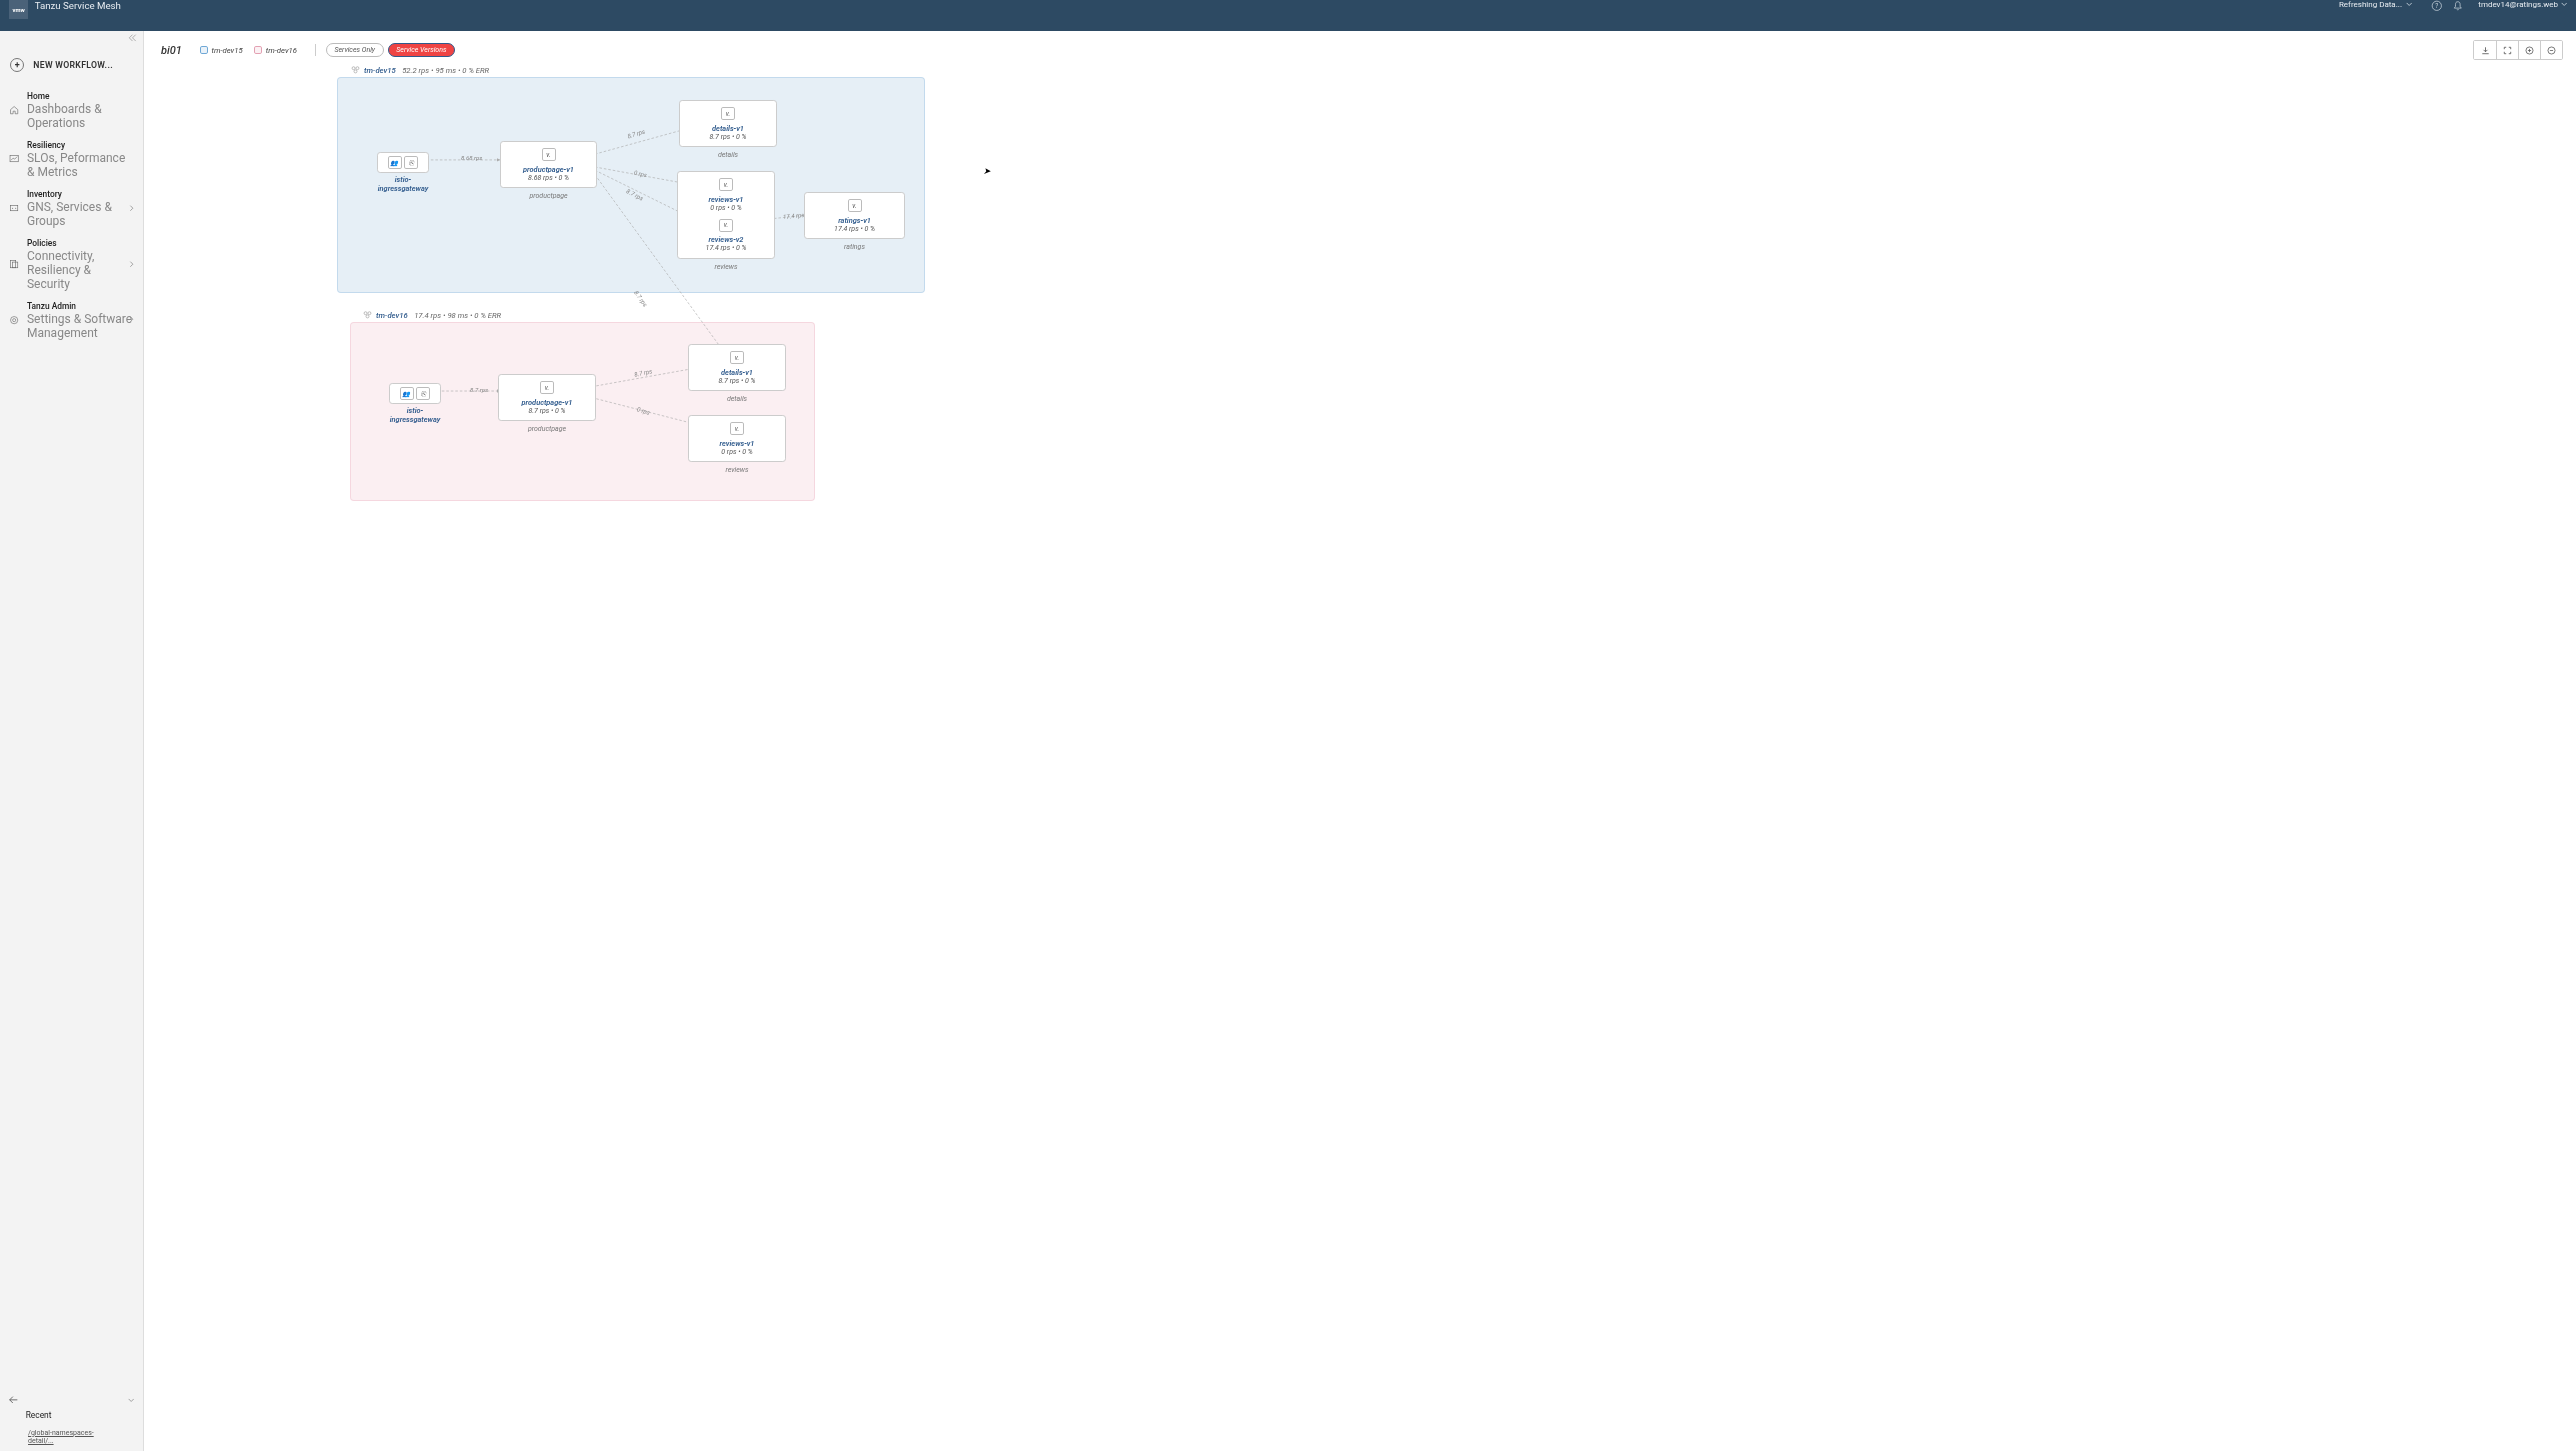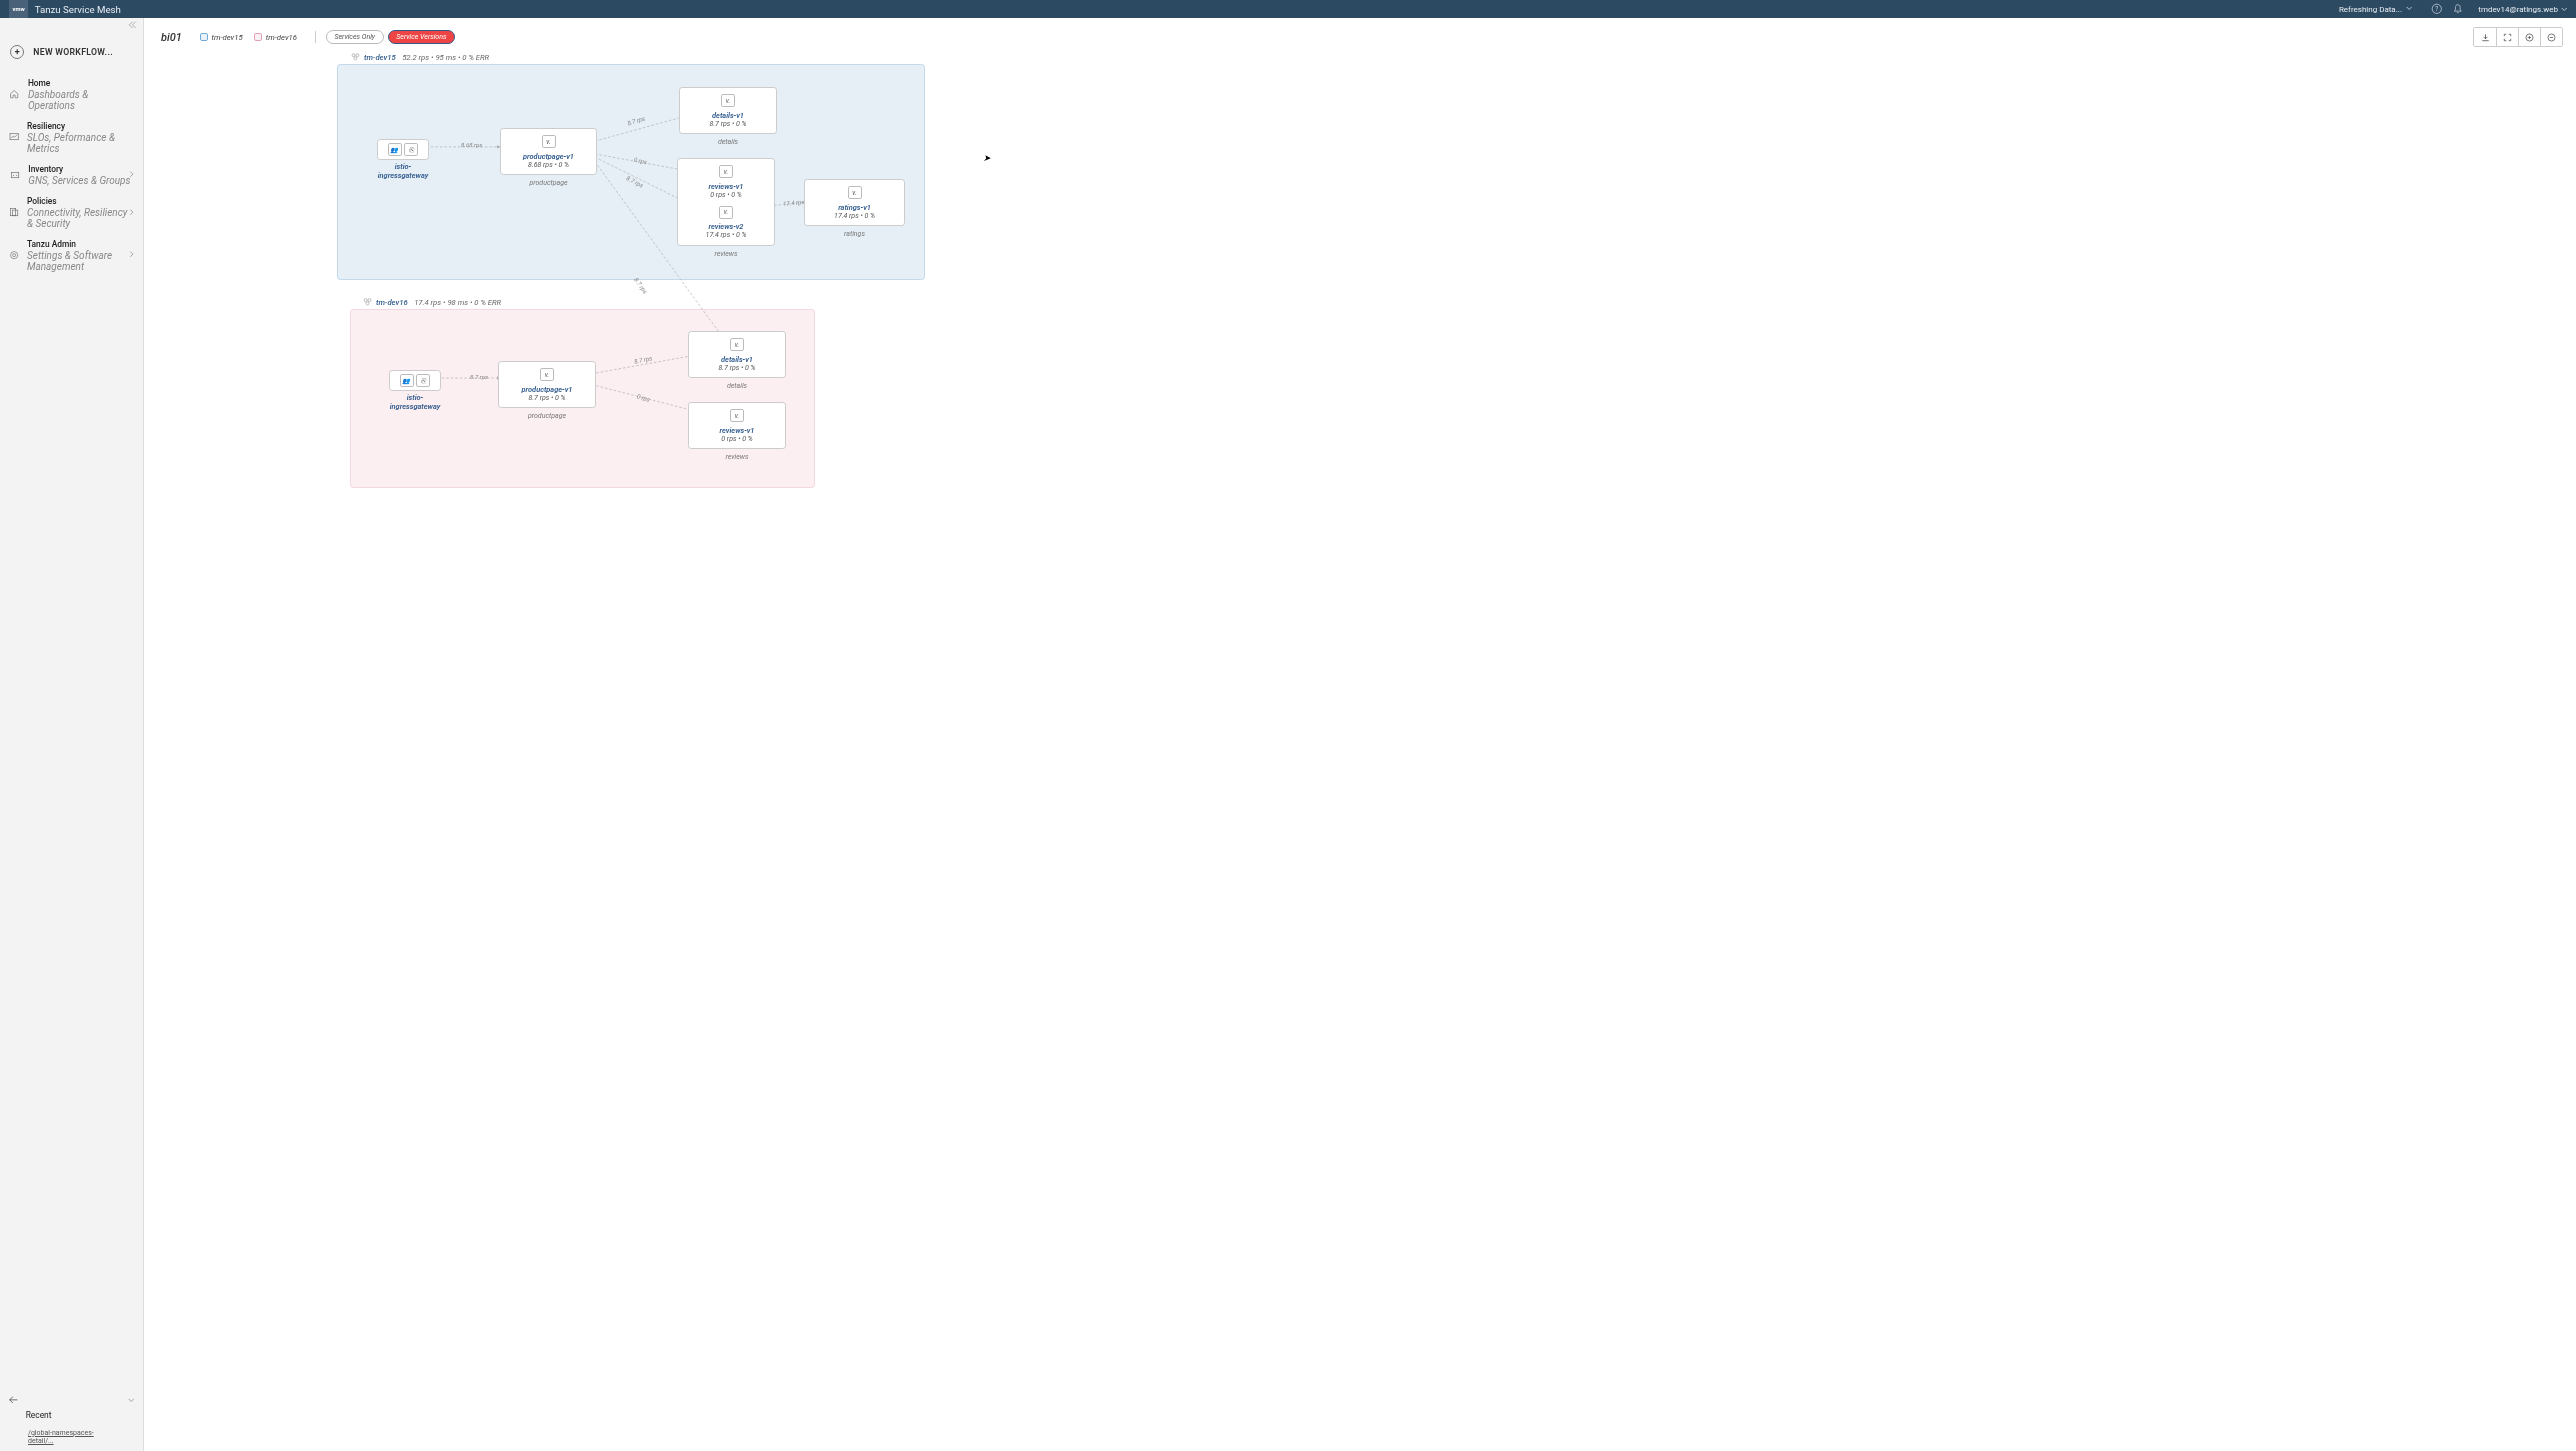--- a/index.html
+++ b/index.html
@@ -1,22 +1,22 @@
 <!DOCTYPE html>
 <html><head>
 <meta charset="utf-8">
 <style>
   * { box-sizing: border-box; margin: 0; padding: 0; }
   html, body { height: 100%; font-family: -apple-system, BlinkMacSystemFont, "Segoe UI", Roboto, Arial, sans-serif; font-size: 8px; color: #444; }
   body { display: flex; flex-direction: column; background: #fff; }
 
   
   .header {
-    height: 18px; background: #2d4a63; color: #e8edf2;
-    display: flex; align-items: center; padding: 0 9px; flex-shrink: 0;
+    height: 31px; background: #2d4a63; color: #e8edf2;
+    display: flex; align-items: flex-start; padding: 0 9px; flex-shrink: 0;
   }
   .logo-box {
     width: 19.3px; height: 19.3px; background: #4a6279; display: flex;
     align-items: center; justify-content: center; font-size: 5.8px; font-weight: 700; color: #fff;
   }
   .app-name { margin-left: 6.4px; font-size: 9.7px; font-weight: 400; }
   .header-spacer { flex: 1; }
   .header-status { font-size: 8px; margin-right: 3.9px; }
   .header-chevron { margin-right: 13px; cursor: pointer; }
   .header-icon { margin: 0 5.2px; cursor: pointer; display: flex; align-items: center; }
@@ -40,21 +40,21 @@
   }
   .new-workflow .circ {
     width: 14px; height: 14px; border: 1px solid #777; border-radius: 50%;
     display: flex; align-items: center; justify-content: center; margin-right: 9px; font-size: 9px; line-height: 1;
   }
   .nav-item {
     display: flex; align-items: center; padding: 5.2px 9px; cursor: pointer; position: relative;
   }
   .nav-icon { width: 11.6px; height: 11.6px; margin-right: 7.7px; display: flex; align-items: center; justify-content: center; color: #555; }
   .nav-text .nav-label { font-size: 8.4px; font-weight: 500; color: #222; }
-  .nav-text .nav-sub { font-size: 10px; color: #888; margin-top: 0.6px; font-style: italic; }
+  .nav-text .nav-sub { font-size: 12px; color: #888; margin-top: 0.6px; }
   .nav-caret { position: absolute; right: 9px; color: #888; }
   .sidebar-spacer { flex: 1; }
   .recent {
     padding: 6.4px 9px; display: flex; align-items: center; cursor: pointer; border-top: 0;
   }
   .recent-arrow { margin-right: 7.7px; color: #555; }
   .recent-label { flex: 1; font-size: 8.4px; color: #222; margin-top: 28px; }
   .recent-link { padding: 2.6px 28px 6.4px; font-size: 7px; color: #555; text-decoration: underline; cursor: pointer; }
 
   

